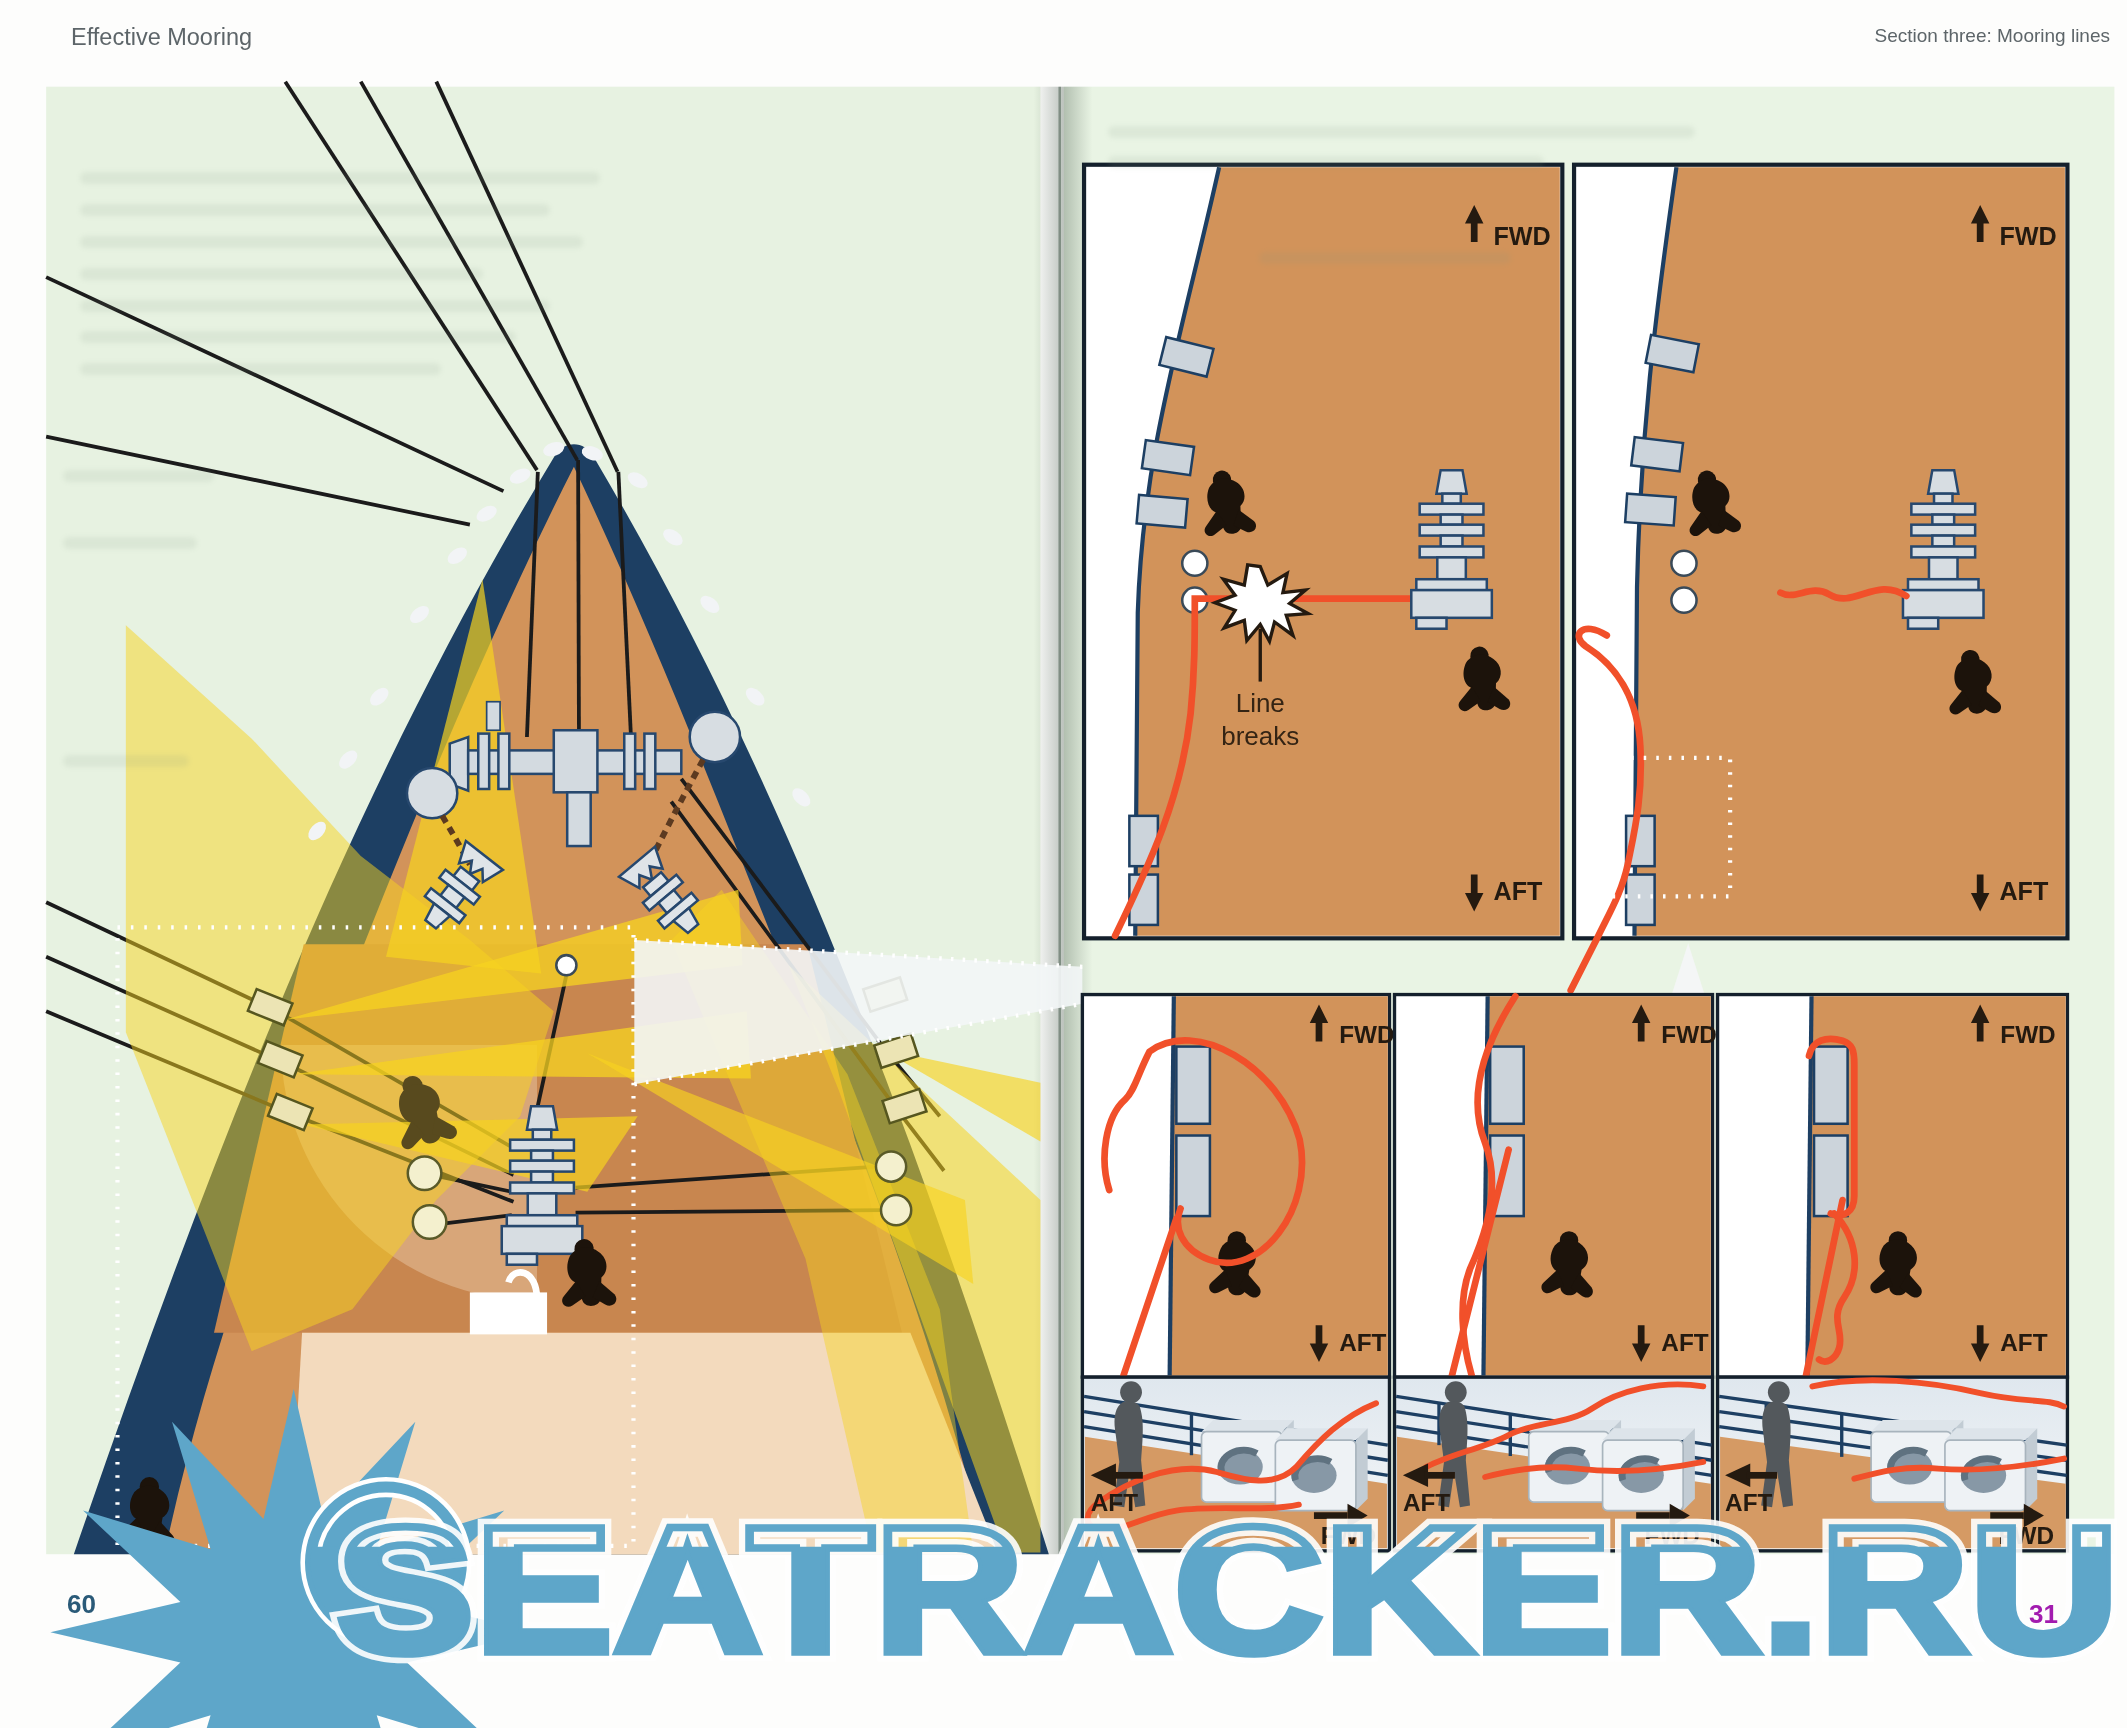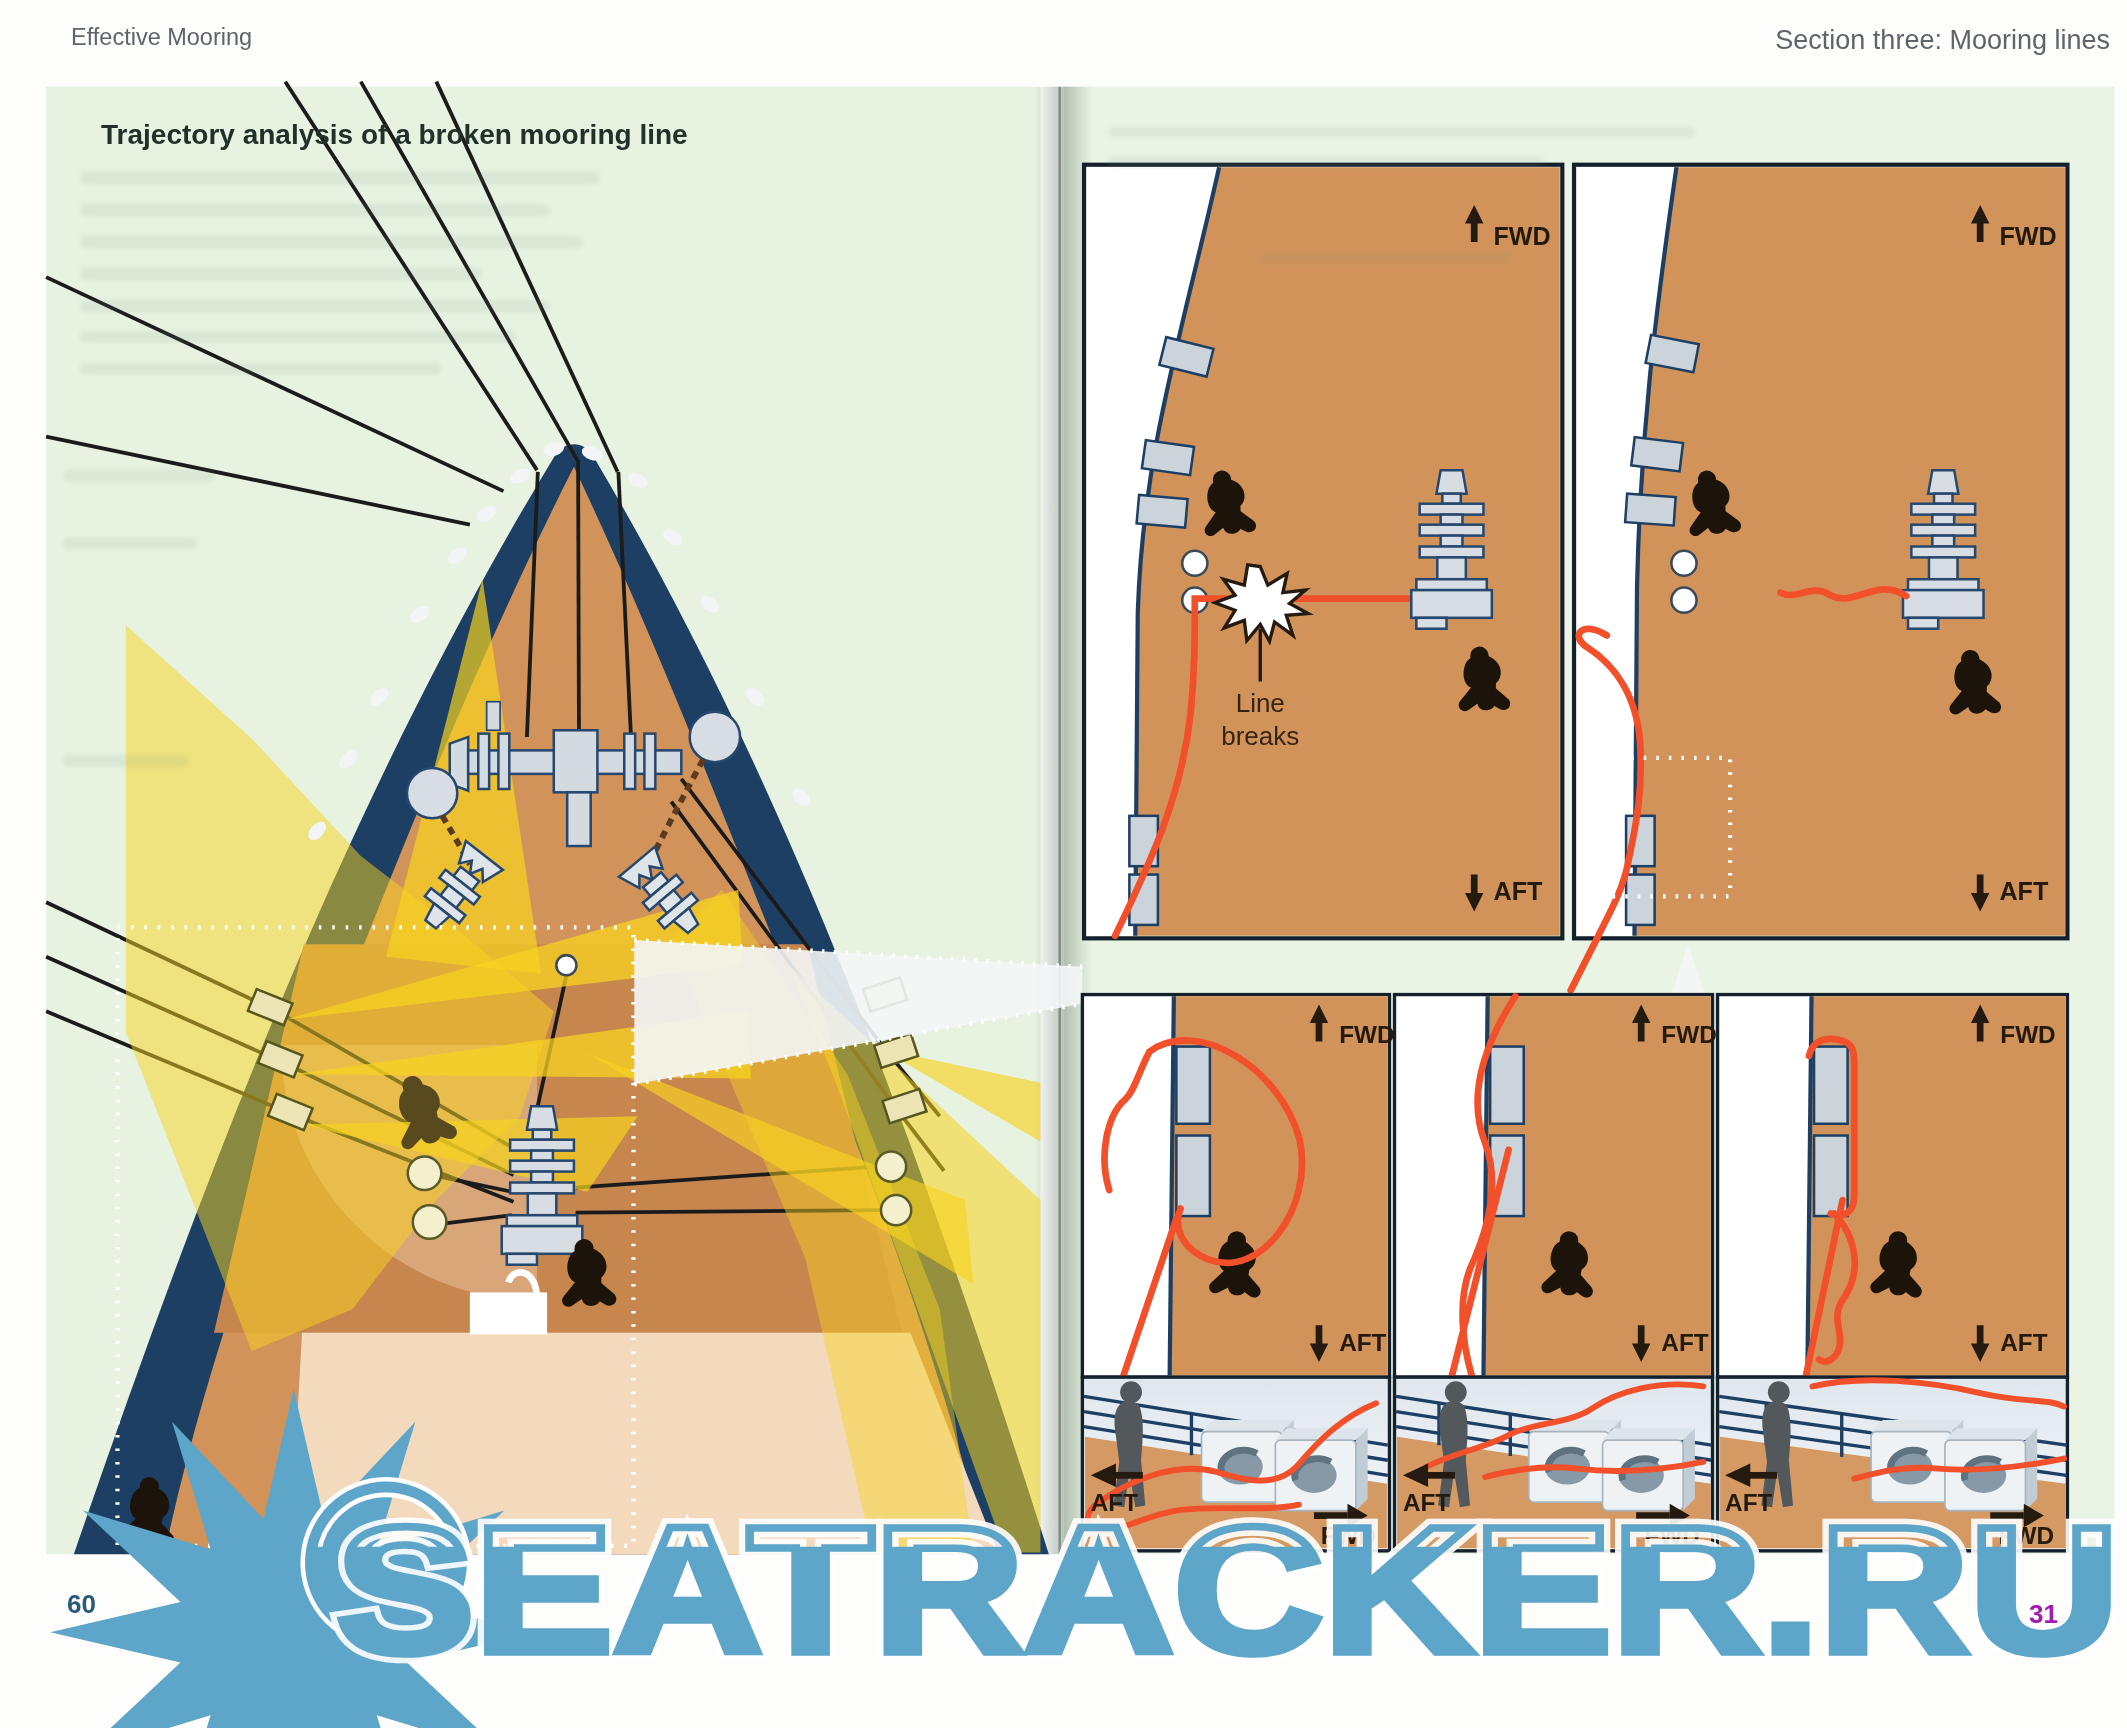--- a/index.html
+++ b/index.html
@@ -1,20 +1,20 @@
 <!DOCTYPE html>
 <html style="font-size:13.4px"><head>
 <meta charset="utf-8">
 <style>
   html,body{margin:0;padding:0;background:#ffffff;}
   #stage{position:relative;width:2127px;height:1729px;background:#fdfdfc;overflow:hidden;
          font-family:"Liberation Sans",sans-serif;}
   .txt{position:absolute;white-space:nowrap;}
   #header-left{left:71px;top:23.5px;font-size:23.5px;color:#5d6569;}
-  #header-right{right:17px;top:25px;font-size:27px;color:#5d6569;}
+  #header-right{right:17px;top:25px;font-size:19px;color:#5d6569;}
   #figure-title{left:101px;top:119px;font-size:28px;font-weight:bold;color:#22302b;}
   #pageno-left{left:67px;top:1589px;font-size:26px;font-weight:bold;color:#2a5a78;}
   #pageno-right{left:2029px;top:1599px;font-size:26px;font-weight:bold;color:#a21caf;}
   .smudge{position:absolute;height:11.7px;border-radius:5.9px;background:#7f9480;opacity:.12;filter:blur(2.5px);}
   svg text{font-family:"Liberation Sans",sans-serif;}
 </style>
 </head>
 <body>
 
 <div id="stage">
@@ -429,17 +429,16 @@
 
       <text x="1463" y="1968" text-anchor="middle" font-family="Liberation Serif,serif" font-weight="bold" font-size="215" textLength="2125" lengthAdjust="spacingAndGlyphs" fill="none" stroke-width="9" stroke="#5ea6c9">SEATRACKER.RU</text>
 
       <text x="1463" y="1968" text-anchor="middle" font-family="Liberation Serif,serif" font-weight="bold" font-size="215" textLength="2125" lengthAdjust="spacingAndGlyphs" clip-path="url(#belowMargin)" fill="#5ea6c9">SEATRACKER.RU</text>
     </g>
   </svg>
 
   
   <div class="txt" id="header-left">Effective Mooring</div>
   <div class="txt" id="header-right">Section three: Mooring lines</div>
-  <div class="txt" id="figure-title">Trajectory analysis of a broken mooring line</div>
   <div class="txt" id="pageno-left">60</div>
   <div class="txt" id="pageno-right">31</div>
 </div>
 
 
 </body></html>

